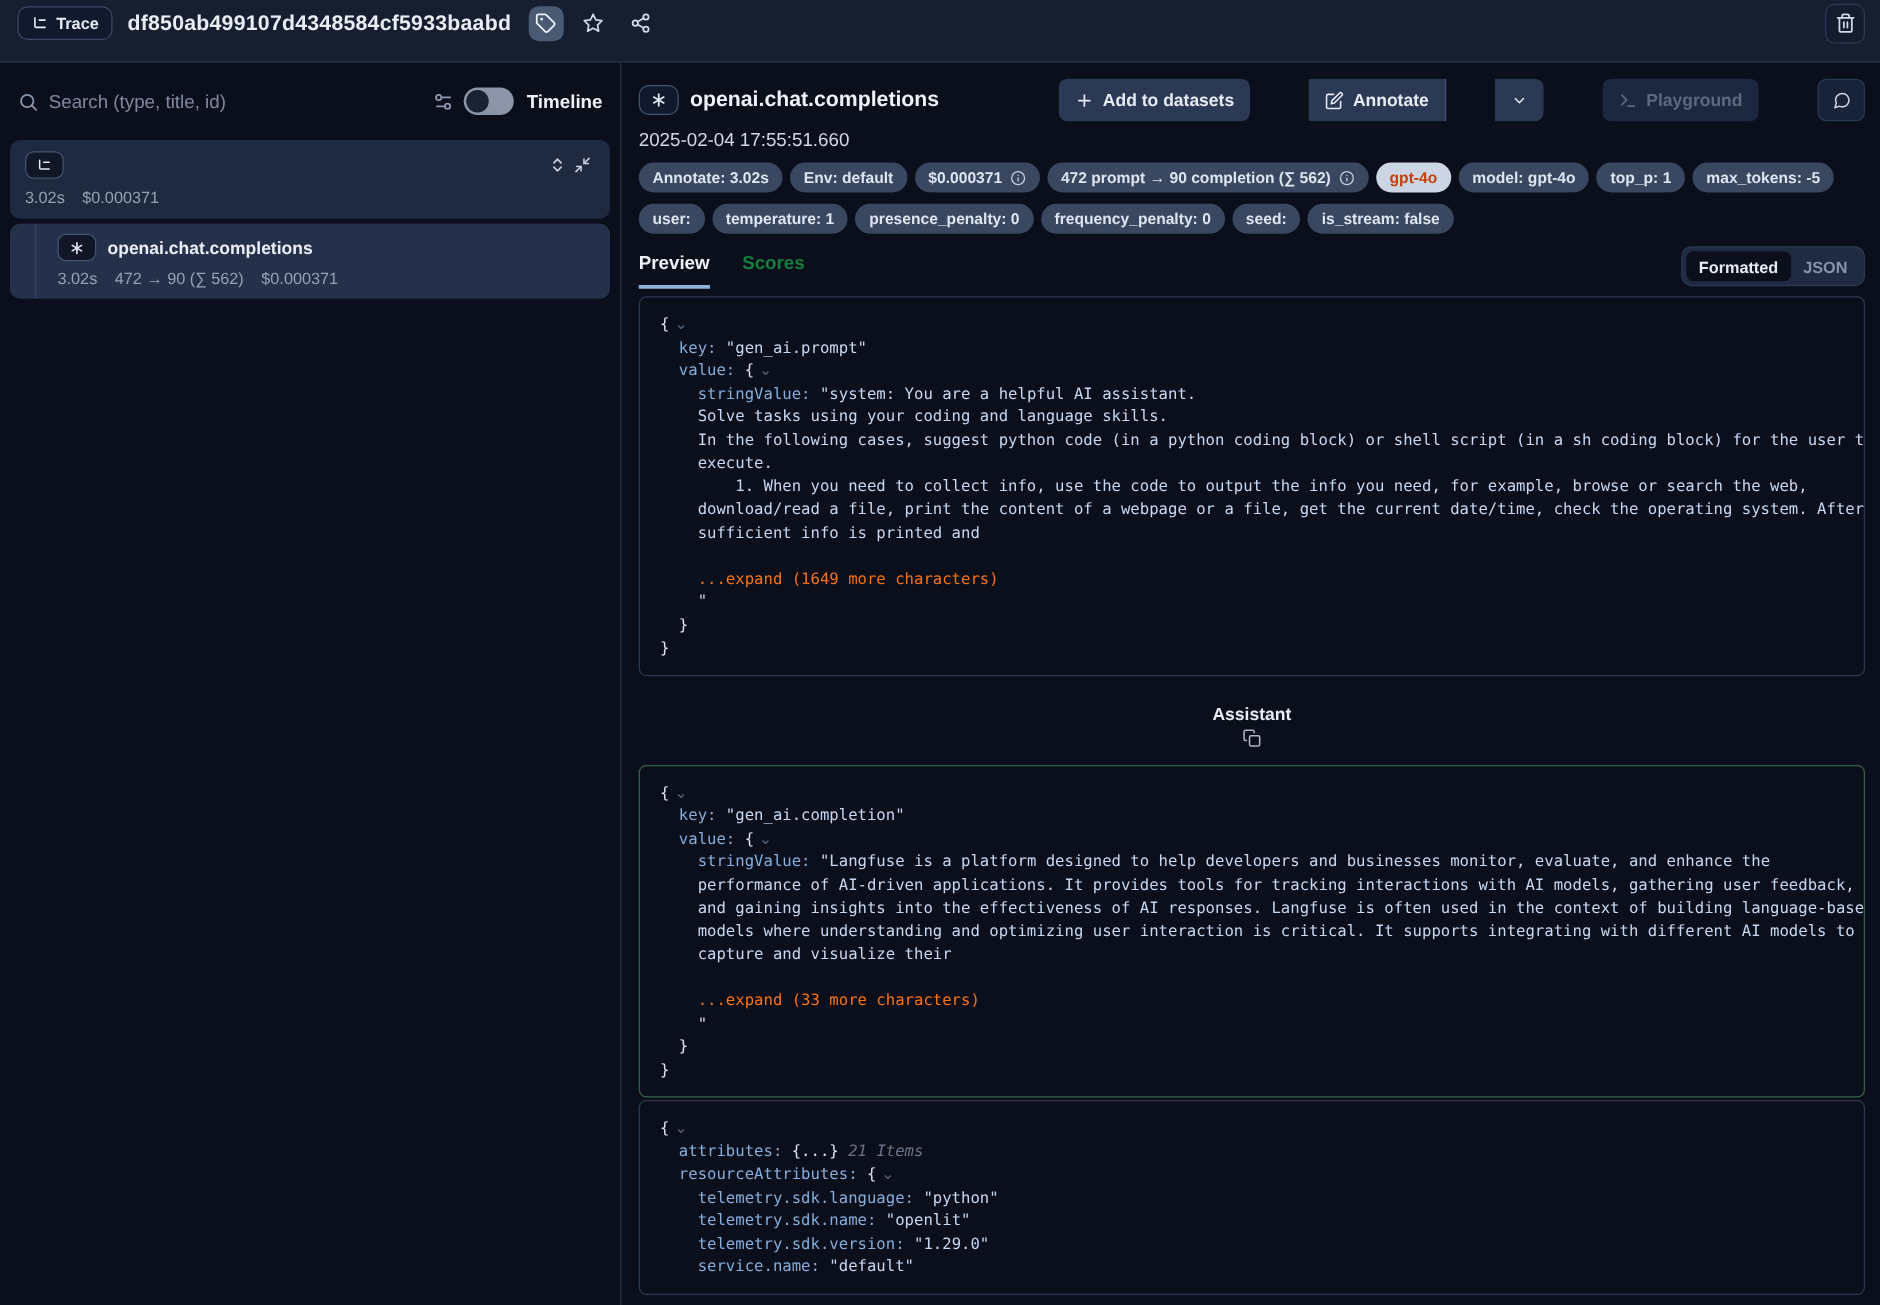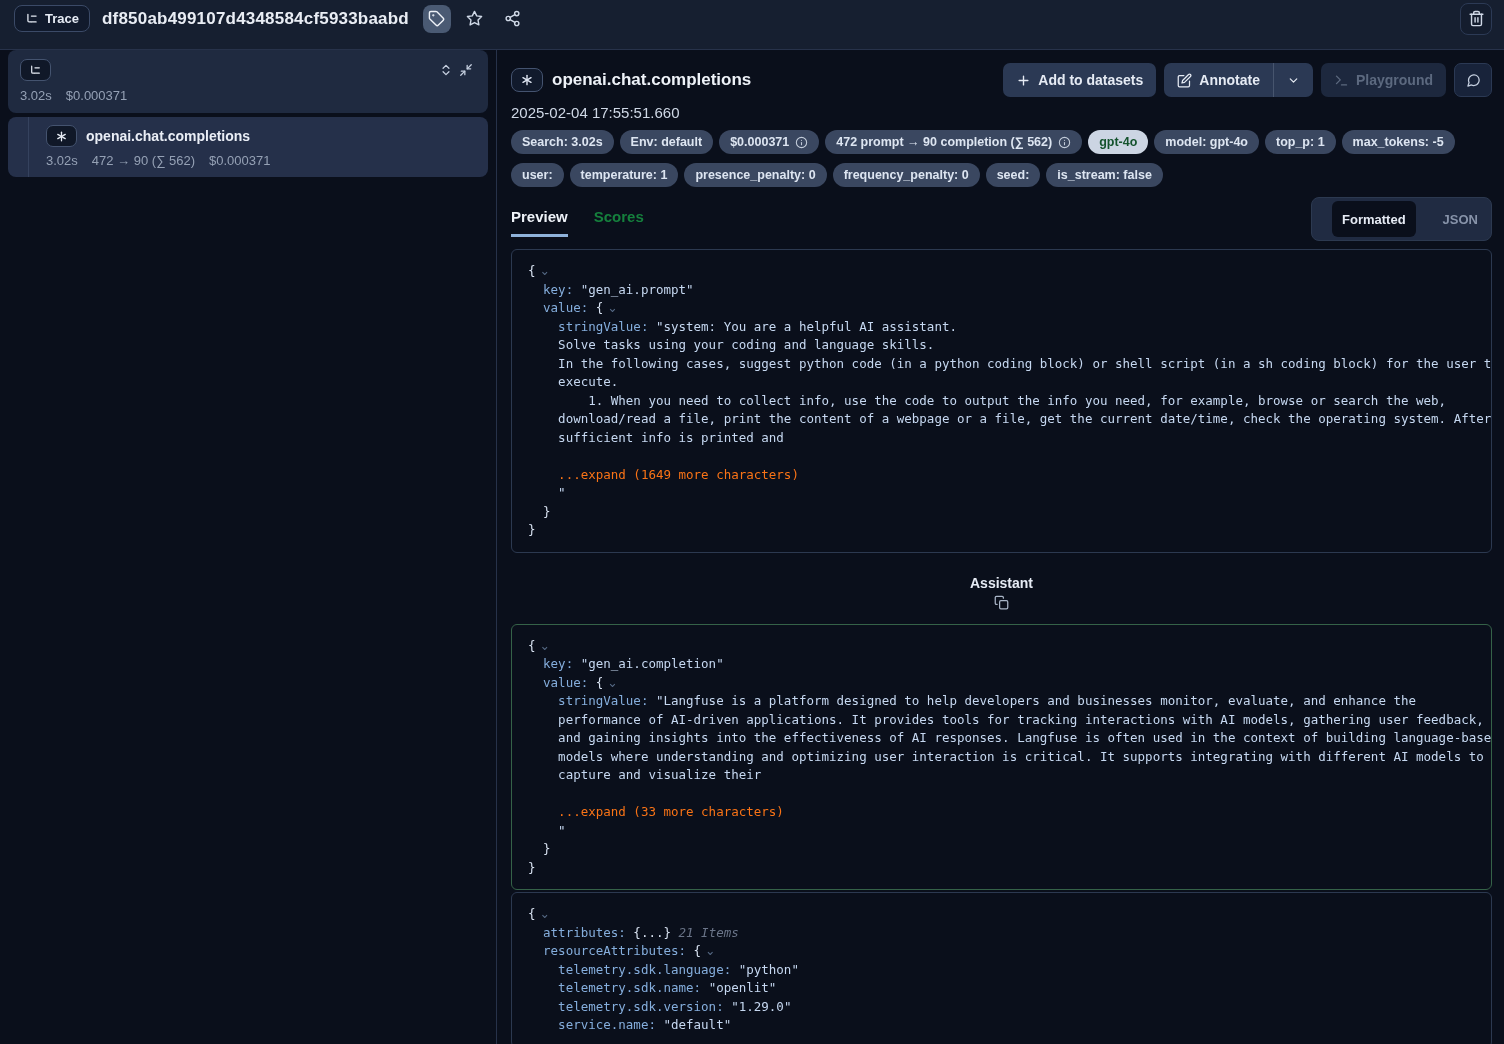--- a/index.html
+++ b/index.html
@@ -58,50 +58,50 @@
   
   .main-header { margin-top:13px; display:flex; align-items:center; gap:9px; }
   .obs-badge { display:inline-flex; align-items:center; justify-content:center; height:24px; padding:0 8px;
     border:1px solid #44536f; background:#111a2c; border-radius:8px; color:#dfe6f2; flex:none; }
   .obs-badge svg { width:14px; height:14px; }
   .page-title { font-size:17px; font-weight:700; color:#eef2f8; flex:1; min-width:0;
     white-space:nowrap; overflow:hidden; }
   .actions { display:flex; align-items:center; gap:8px; flex:none; }
   .btn { display:inline-flex; align-items:center; gap:7px; height:34px; padding:0 13px;
     background:#2b3954; border:none; border-radius:7px; color:#e6ebf4; font-size:14px; font-weight:600;
-    font-family:"Liberation Sans",sans-serif; cursor:pointer; white-space:nowrap; }
+    font-family:"Liberation Sans",sans-serif; cursor:pointer; white-space:nowrap;margin-left:39px; }
   .btn svg { width:15px; height:15px; }
   .split { display:flex; align-items:stretch; border-radius:7px; overflow:hidden; }
   .split .btn { border-radius:0; }
   .split .divider { width:1px; background:#47556e; }
   .split .chev { padding:0 13px; }
   .btn.ghosted { background:#1d283e; color:#5c697f; cursor:default; }
   .btn.icon-only { width:38px; padding:0; justify-content:center; background:#18233a;
     border:1px solid #2b3954; color:#c6d0e0; }
 
   .timestamp { margin-top:7px; font-size:15px; font-weight:500; color:#cfd8e6; }
 
   
   .badges { margin-top:9px; display:flex; flex-wrap:wrap; gap:6px; }
   .chip { display:inline-flex; align-items:center; gap:6px; height:24px; padding:0 11px;
     background:#3a4760; border-radius:12px; font-size:12.5px; font-weight:700; color:#dde5f1;
     white-space:nowrap; }
-  .chip.light { background:#ccd5e3; color:#14532d; }
+  .chip.light { background:#ccd5e3; color:#c2410c; }
   .chip svg { width:13px; height:13px; color:#c2cbd9; }
 
   
   .tabs-row { margin-top:10px; display:flex; align-items:center; justify-content:space-between; }
   .tabs { display:flex; gap:26px; }
   .tab { font-size:15px; font-weight:600; color:#15803d; padding-bottom:9px; cursor:pointer;
     border-bottom:3px solid transparent; }
   .tab.active { color:#eef2f8; border-bottom-color:#8fb2da; }
   .seg { display:flex; align-items:center; background:#202b42; border:1px solid #2c3950;
     border-radius:8px; padding:3px; margin-bottom:6px; }
-  .seg-item { height:36px; display:flex; align-items:center; padding:0 10px; border-radius:6px;
-    font-size:13px; font-weight:600; color:#8793a9; cursor:pointer;margin-left:17px; }
+  .seg-item { height:24px; display:flex; align-items:center; padding:0 10px; border-radius:6px;
+    font-size:13px; font-weight:600; color:#8793a9; cursor:pointer; }
   .seg-item.active { background:#0a0f1b; color:#e6ebf4; }
 
   
   .code-block { margin-top:2px; border:1px solid #2c3950; border-radius:6px; padding:12px 16px;
     font-family:"DejaVu Sans Mono", monospace; font-size:12.5px; line-height:18.5px;
     white-space:pre; overflow:hidden; }
   .code-block.green { border-color:#356248; }
   .cl { min-height:18.5px; }
   .cl .k { color:#85aedd; }
   .cl .s { color:#c6d8f1; }
@@ -159,20 +159,37 @@
           <path d="M19 6v14a2 2 0 0 1-2 2H7a2 2 0 0 1-2-2V6"></path>
           <path d="M10 11v6M14 11v6"></path>
         </svg>
     </button>
   </div>
 </div>
 
 <div class="layout">
 
   <aside class="sidebar">
+    <div class="search-row">
+      <svg viewBox="0 0 24 24" fill="none" stroke="currentColor" stroke-width="2" stroke-linecap="round">
+          <circle cx="11" cy="11" r="7"></circle>
+          <path d="M21 21l-4.35-4.35"></path>
+        </svg>
+      <input class="search-input" placeholder="Search (type, title, id)" style="">
+      <svg style="cursor:pointer" viewBox="0 0 24 24" fill="none" stroke="currentColor" stroke-width="2" stroke-linecap="round">
+          <path d="M20 7h-9"></path>
+          <path d="M14 17H5"></path>
+          <circle cx="17" cy="17" r="3"></circle>
+          <circle cx="7" cy="7" r="3"></circle>
+        </svg>
+      <div class="toggle">
+          <div class="knob"></div>
+        </div>
+      <span class="timeline-label">Timeline</span>
+    </div>
 
     <div class="trace-card">
       <div class="tc-row1">
         <span class="node-badge">
           <svg viewBox="0 0 24 24" fill="none" stroke="currentColor" stroke-width="2.2" stroke-linecap="round" stroke-linejoin="round">
               <path d="M5 4v11a2 2 0 0 0 2 2h3"></path>
               <path d="M11 7h8"></path>
               <path d="M11 17h8"></path>
             </svg>
         </span>
@@ -262,21 +279,21 @@
               <path d="M21 11.5a8.38 8.38 0 0 1-.9 3.8 8.5 8.5 0 0 1-7.6 4.7 8.38 8.38 0 0 1-3.8-.9L3 21l1.9-5.7a8.38 8.38 0 0 1-.9-3.8 8.5 8.5 0 0 1 4.7-7.6 8.38 8.38 0 0 1 3.8-.9h.5a8.48 8.48 0 0 1 8 8v.5z"></path>
             </svg>
         </button>
       </div>
     </div>
 
     <div class="timestamp">2025-02-04 17:55:51.660</div>
 
     <div class="badges">
         <span class="chip">
-          <span>Search: 3.02s</span>
+          <span>Annotate: 3.02s</span>
         </span>
         <span class="chip">
           <span>Env: default</span>
         </span>
         <span class="chip">
           <span>$0.000371</span>
           <svg viewBox="0 0 24 24" fill="none" stroke="currentColor" stroke-width="2" stroke-linecap="round">
             <circle cx="12" cy="12" r="9.5"></circle>
             <path d="M12 16v-4"></path>
             <path d="M12 8h.01"></path>

